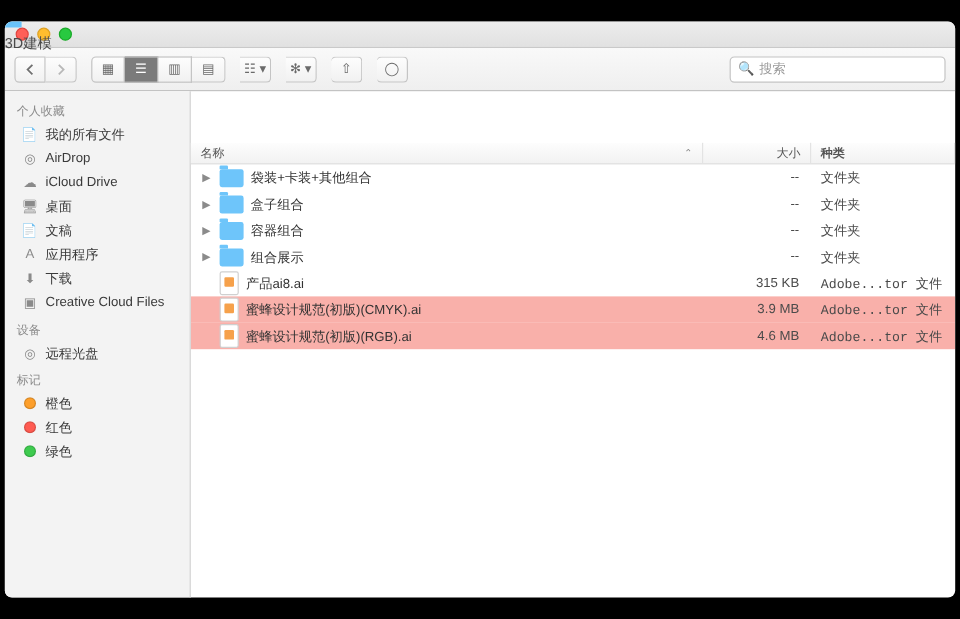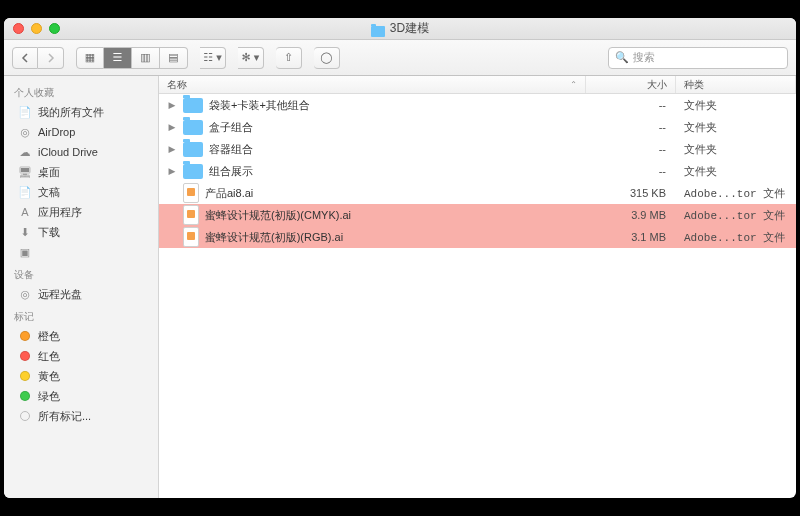--- a/index.html
+++ b/index.html
@@ -4,21 +4,21 @@
 <style>
 * { margin: 0; padding: 0; box-sizing: border-box; font-family: -apple-system, "Helvetica Neue", Arial, sans-serif; }
 body { background: #000; width: 800px; height: 516px; overflow: hidden; display: flex; align-items: center; justify-content: center; }
 .window { width: 792px; height: 480px; background: #fff; border-radius: 6px; box-shadow: 0 10px 40px rgba(0,0,0,.5); display: flex; flex-direction: column; overflow: hidden; }
 .titlebar { height: 22px; background: linear-gradient(#ededed,#e1e1e1); border-bottom: 1px solid #c9c9c9; display: flex; align-items: center; position: relative; }
 .traffic { display: flex; gap: 7px; margin-left: 9px; }
 .dot { width: 11px; height: 11px; border-radius: 50%; }
 .dot.r { background: #ff5f57; border: .5px solid #e0443e; }
 .dot.y { background: #ffbd2e; border: .5px solid #dea123; }
 .dot.g { background: #28c940; border: .5px solid #1aab29; }
-.title { position: absolute; left: 0; right: 0; text-align: center; font-size: 12px; color: #4a4a4a; display: flex; align-items: flex-end; justify-content: center; gap: 5px; pointer-events:none;}
+.title { position: absolute; left: 0; right: 0; text-align: center; font-size: 12px; color: #4a4a4a; display: flex; align-items: flex-start; justify-content: center; gap: 5px; pointer-events:none;flex-direction:column;}
 .title .ficon { width: 14px; height: 11px; background: #69c3f9; border-radius: 1px; position: relative; }
 .title .ficon::before { content: ""; position: absolute; top: -2px; left: 0; width: 5px; height: 2px; background: #69c3f9; border-radius: 1px 1px 0 0; }
 .toolbar { height: 36px; background: linear-gradient(#f9f9f9,#efefef); border-bottom: 1px solid #c3c3c3; display: flex; align-items: center; padding: 0 8px; gap: 6px; }
 .navseg { display: flex; }
 .tbtn { height: 22px; min-width: 26px; background: linear-gradient(#fdfdfd,#f1f1f1); border: 1px solid #c4c4c4; display: flex; align-items: center; justify-content: center; font-size: 11px; color: #6a6a6a; cursor: default; }
 .tbtn:first-child { border-radius: 4px 0 0 4px; }
 .tbtn:last-child { border-radius: 0 4px 4px 0; border-left: none; }
 .tbtn.solo { border-radius: 4px; }
 .tbtn.active { background: #7b7b7b; color: #fff; }
 .viewseg { display: flex; margin-left: 6px; }
@@ -26,25 +26,25 @@
 .viewseg .tbtn:first-child { border-left: 1px solid #c4c4c4; }
 .spacer { flex: 1; }
 .search { width: 180px; height: 22px; border: 1px solid #c4c4c4; border-radius: 4px; background: #fff; display: flex; align-items: center; padding: 0 6px; font-size: 11px; color: #9a9a9a; gap: 4px; }
 .body { flex: 1; display: flex; min-height: 0; }
 .sidebar { width: 155px; background: #f3f3f3; border-right: 1px solid #d4d4d4; overflow-y: auto; font-size: 11px; padding-top: 4px; }
 .side-head { color: #8a8a8a; padding: 6px 10px 2px; font-size: 10px; }
 .side-item { display: flex; align-items: center; gap: 6px; padding: 2px 10px 2px 14px; color: #3a3a3a; height: 20px; cursor: default; }
 .side-item .sic { width: 14px; height: 12px; display: flex; align-items: center; justify-content: center; color: #8a8a8a; font-size: 11px; }
 .tag-dot { width: 10px; height: 10px; border-radius: 50%; border: 1px solid rgba(0,0,0,.15); }
 .main { flex: 1; display: flex; flex-direction: column; min-width: 0; }
-.colhead { height: 18px; background: linear-gradient(#fdfdfd,#f2f2f2); border-bottom: 1px solid #dcdcdc; display: flex; font-size: 10px; color: #555; align-items: flex-end; }
+.colhead { height: 18px; background: linear-gradient(#fdfdfd,#f2f2f2); border-bottom: 1px solid #dcdcdc; display: flex; font-size: 10px; color: #555; align-items: flex-end; margin-top: 43px; }
 .colhead > div { padding: 0 8px; border-right: 1px solid #e3e3e3; height: 100%; display: flex; align-items: center; }
 .c-name { flex: 1; }
 .c-size { width: 90px; justify-content:flex-end; }
-.c-kind { width: 120px; }
+.c-kind { width: 120px; font-weight: bold; }
 .sort-ind { margin-left: auto; color: #888; font-size: 8px; }
 .filelist { flex: 1; overflow: auto; font-size: 11px; color: #333; }
 .row { display: flex; align-items: center; height: 22px; }
 .row.sel { background: #f9b0aa; justify-content: space-between; }
 .row .cell-name { flex: 1; display: flex; align-items: center; gap: 6px; padding-left: 8px; }
 .row .cell-size { width: 90px; text-align: right; padding-right: 10px; color: #4a4a4a; }
 .row .cell-kind { width: 120px; padding-left: 8px; color: #4a4a4a; font-family: Liberation Mono, monospace; }
 .dis { width: 10px; color: #8b8b8b; font-size: 9px; text-align: center; }
 .folder-ic { width: 20px; height: 15px; background: #6ec5fa; border-radius: 2px; position: relative; }
 .folder-ic::before { content:""; position:absolute; top:-3px; left:0; width:7px; height:3px; background:#6ec5fa; border-radius:1px 1px 0 0;}
@@ -132,20 +132,21 @@
         <div class="side-item">
           <span class="sic">A</span>
           <span>应用程序</span>
         </div>
         <div class="side-item">
           <span class="sic">⬇</span>
           <span>下载</span>
         </div>
         <div class="side-item">
           <span class="sic">▣</span>
+          <span>Creative Cloud Files</span>
         </div>
         <div class="side-head">设备</div>
         <div class="side-item">
           <span class="sic">◎</span>
           <span>远程光盘</span>
         </div>
         <div class="side-head">标记</div>
         <div class="side-item">
           <span class="sic">
             <span class="tag-dot" style="background: rgb(253, 159, 43);"></span>
@@ -153,35 +154,23 @@
           <span>橙色</span>
         </div>
         <div class="side-item">
           <span class="sic">
             <span class="tag-dot" style="background: rgb(255, 91, 81);"></span>
           </span>
           <span>红色</span>
         </div>
         <div class="side-item">
           <span class="sic">
-            <span class="tag-dot" style="background: rgb(253, 208, 44);"></span>
-          </span>
-          <span>黄色</span>
-        </div>
-        <div class="side-item">
-          <span class="sic">
             <span class="tag-dot" style="background: rgb(62, 203, 79);"></span>
           </span>
           <span>绿色</span>
-        </div>
-        <div class="side-item">
-          <span class="sic">
-            <span class="tag-dot" style="background: transparent; border: 1px solid rgb(187, 187, 187);"></span>
-          </span>
-          <span>所有标记...</span>
         </div>
       </div>
     <div class="main">
       <div class="colhead">
         <div class="c-name">
           <span>名称</span>
           <span class="sort-ind">⌃</span>
         </div>
         <div class="c-size">
             <span>大小</span>
@@ -244,19 +233,19 @@
             </div>
             <div class="cell-size">3.9 MB</div>
             <div class="cell-kind">Adobe...tor 文件</div>
           </div>
           <div class="row sel">
             <div class="cell-name">
               <span class="dis"></span>
               <span class="file-ic ai"></span>
               <span>蜜蜂设计规范(初版)(RGB).ai</span>
             </div>
-            <div class="cell-size">3.1 MB</div>
+            <div class="cell-size">4.6 MB</div>
             <div class="cell-kind">Adobe...tor 文件</div>
           </div>
         </div>
     </div>
   </div>
 </div>
 
 </body></html>

